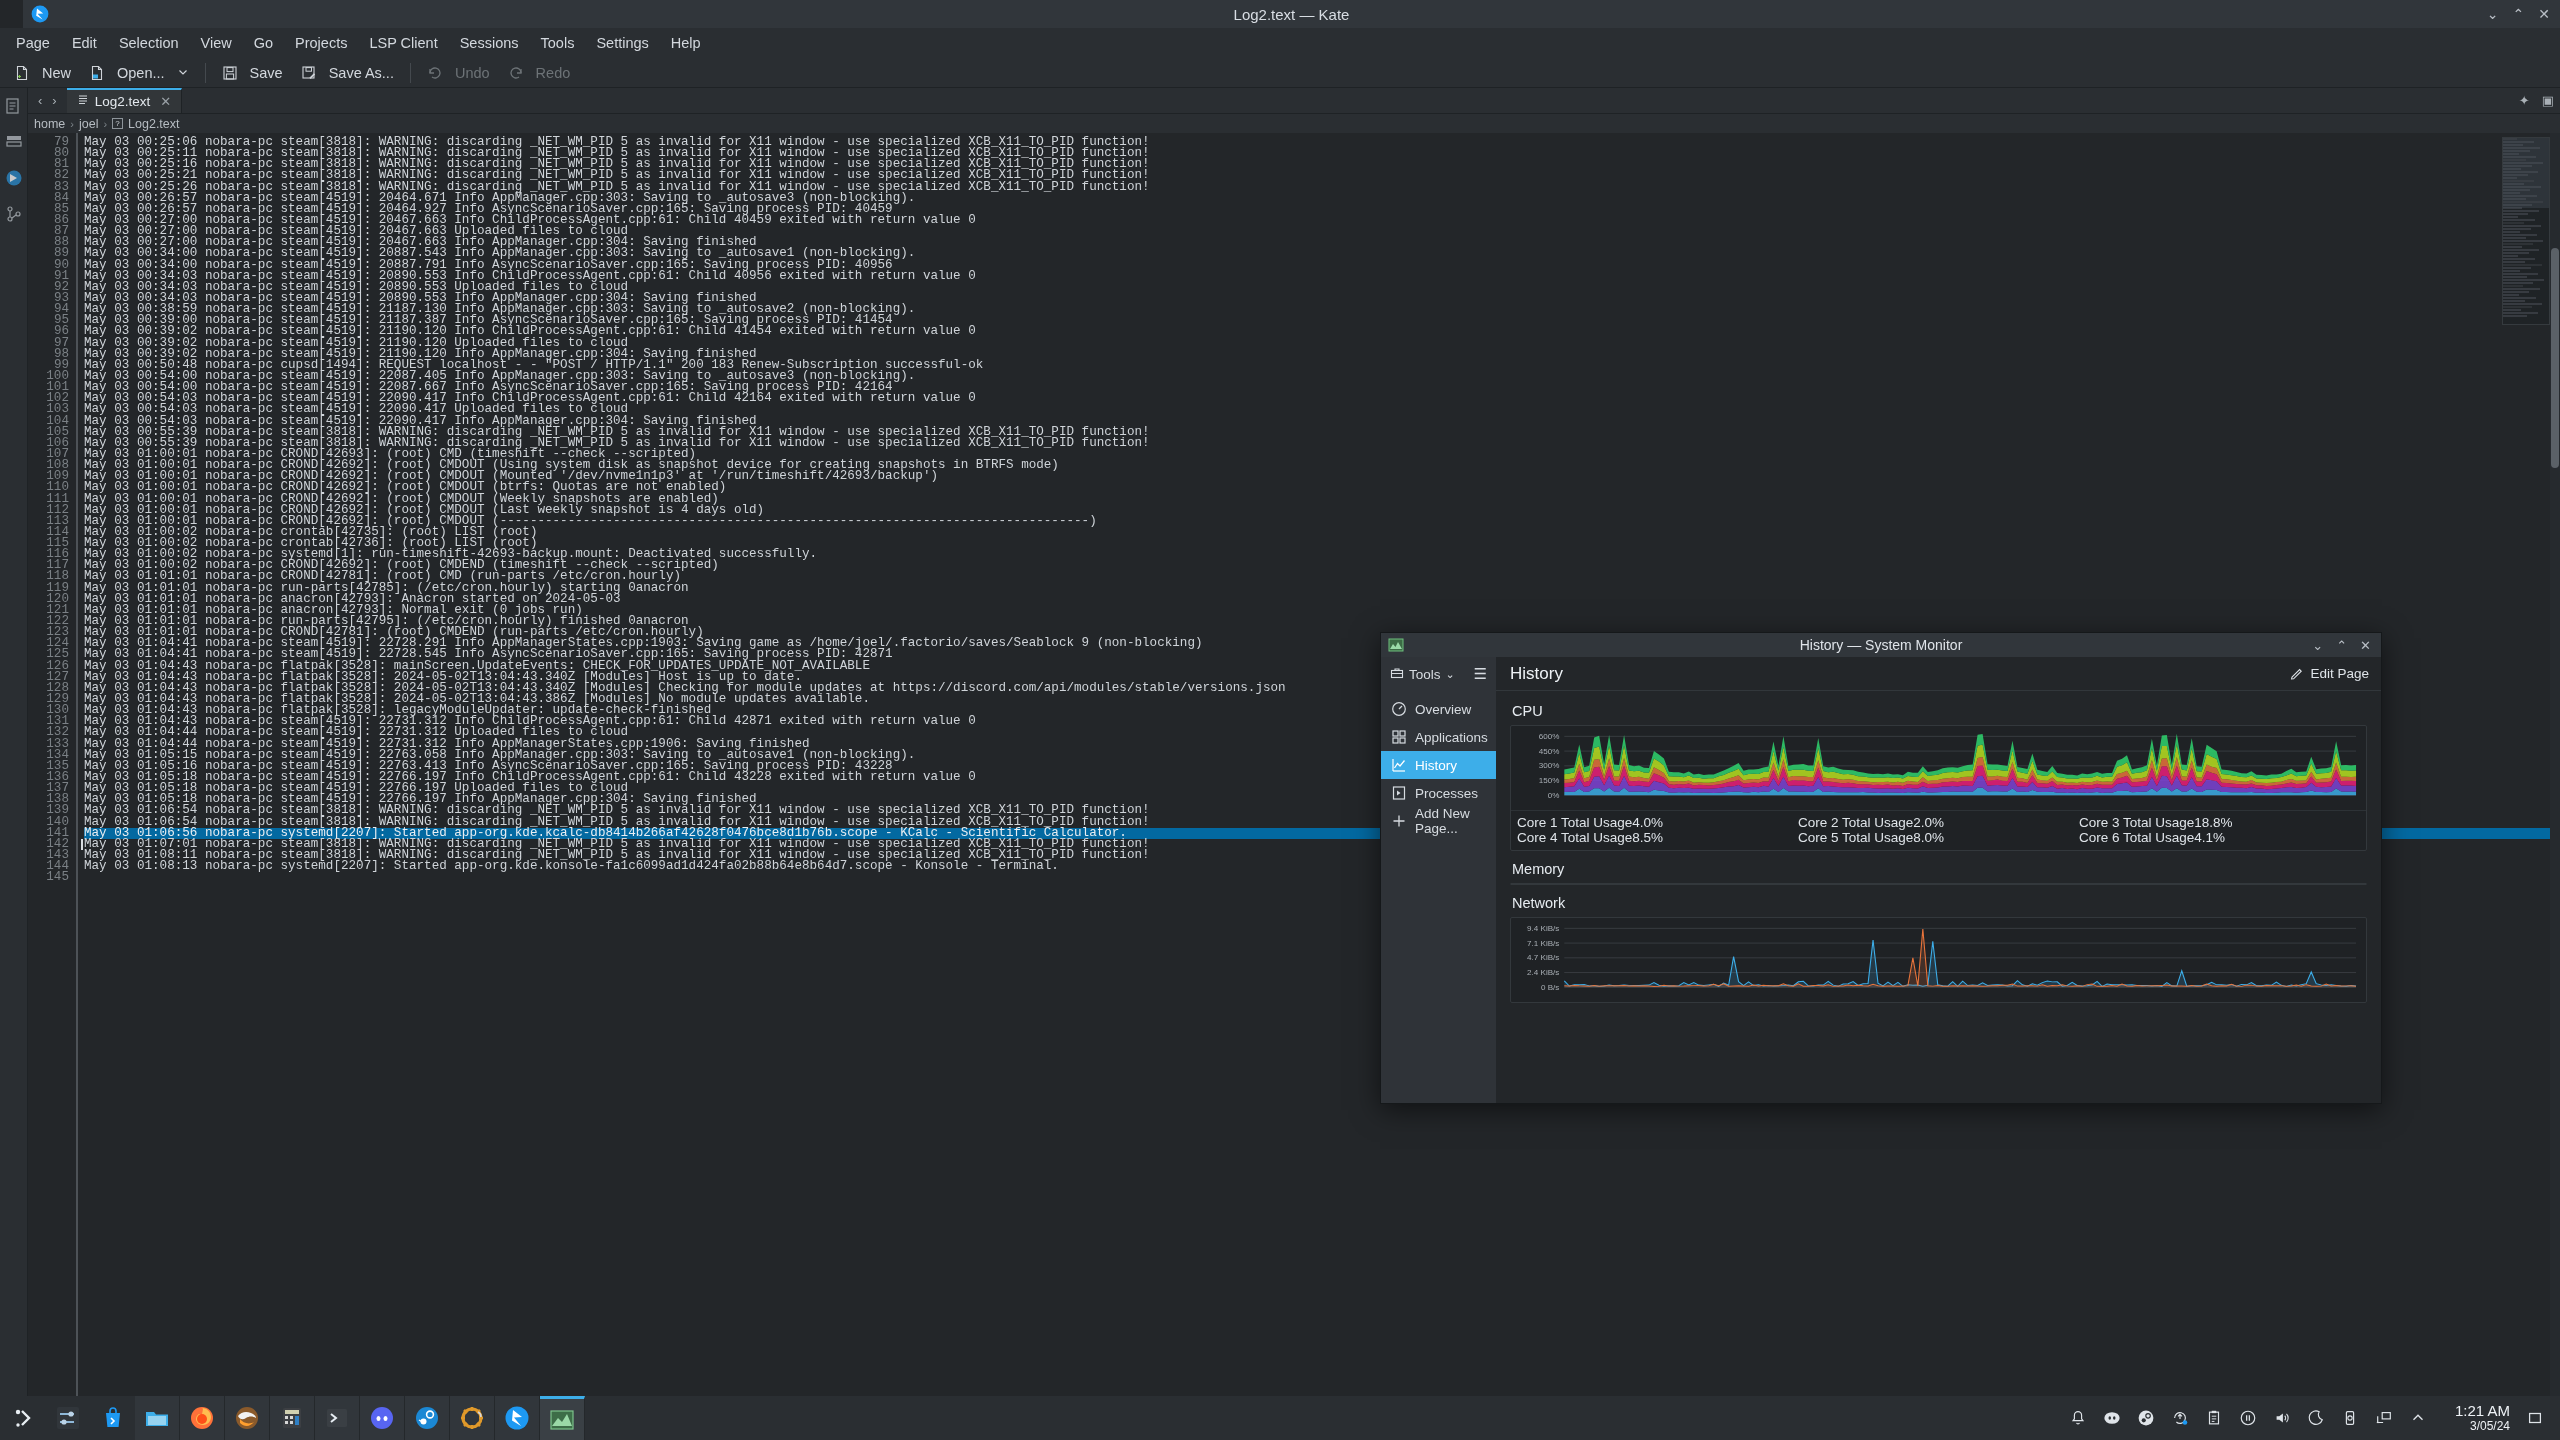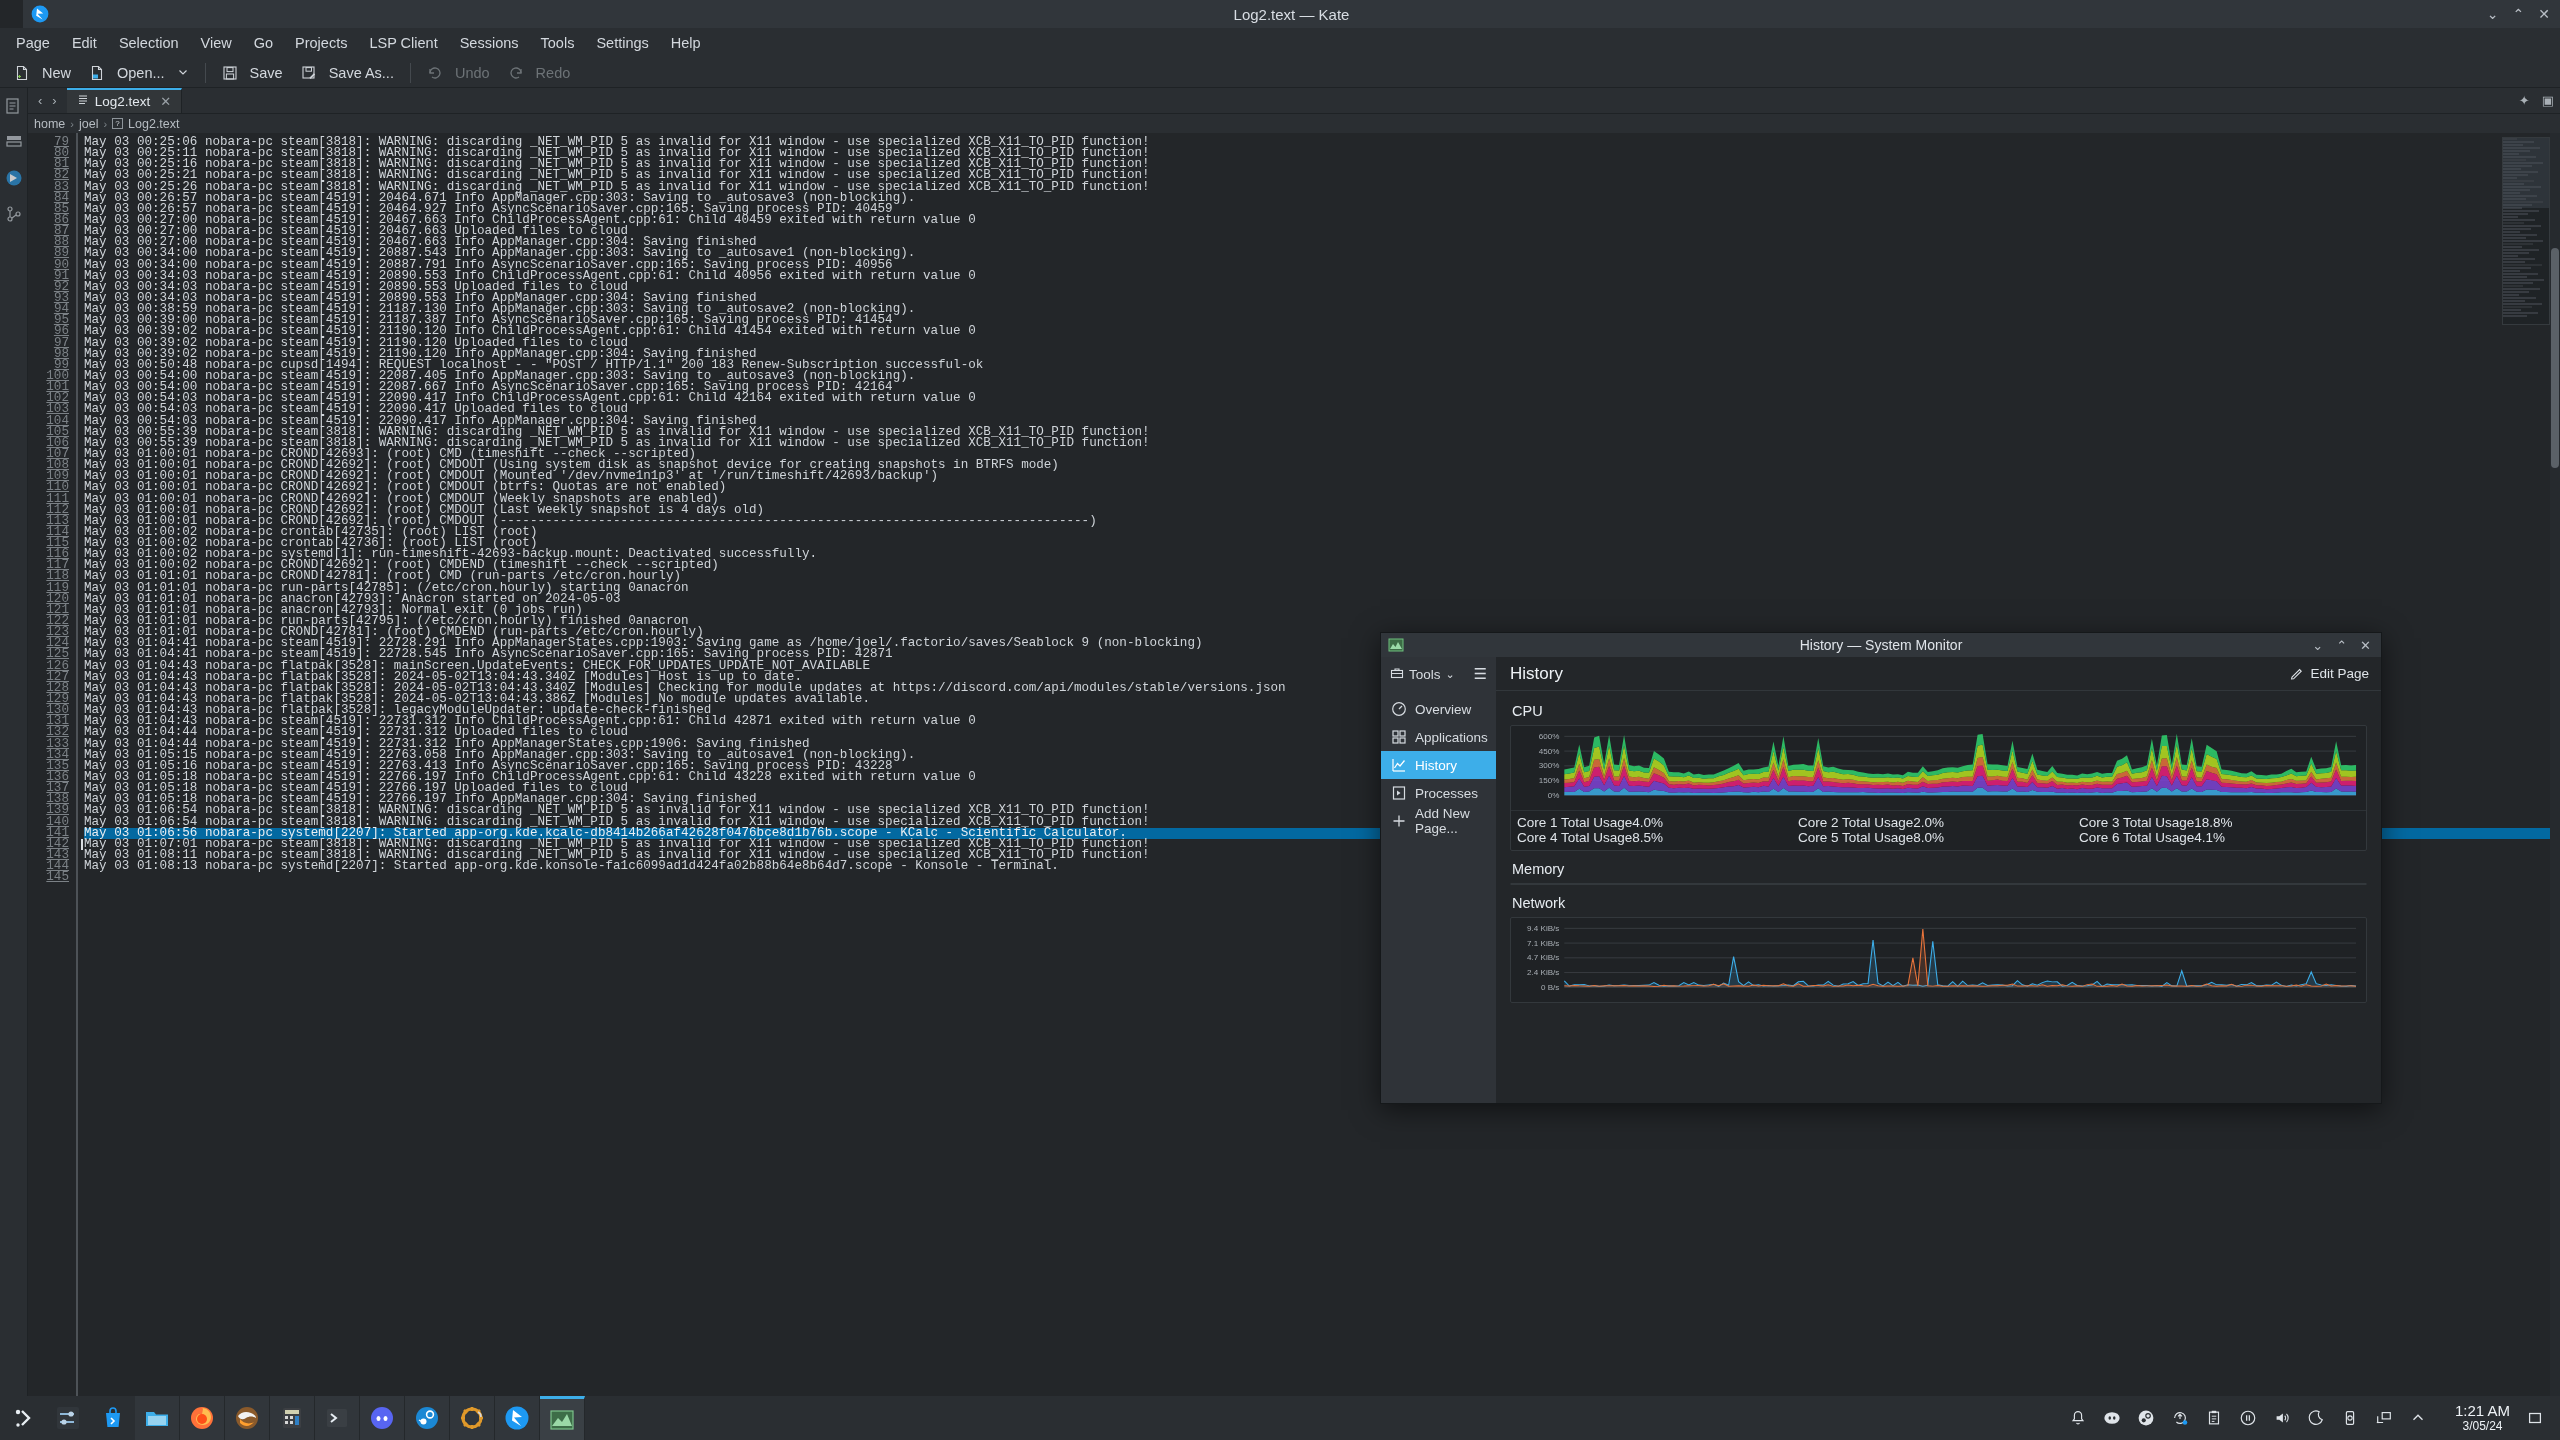--- a/index.html
+++ b/index.html
@@ -79,21 +79,20 @@
     display: inline-flex; align-items: center; justify-content: center; line-height: 1;
   }
 
   
   .editor-wrap { flex: 1 1 auto; display: flex; min-height: 0; position: relative; background: #232629; }
   .gutter {
     width: 50px; flex: 0 0 50px; background: #232629; color: #7b8186;
     font-family: "Liberation Mono", monospace; font-size: 12.6px; line-height: 11.15px;
     text-align: right; padding: 4px 7px 0 0; border-right: 2px solid #4d5257;
     user-select: none;
-    text-decoration: underline;
   }
   .gutter div { height: 11.15px; }
   .code {
     flex: 1 1 auto; overflow: hidden; color: #cfd4d9; white-space: pre;
     font-family: "Liberation Mono", monospace; font-size: 12.6px; line-height: 11.15px;
     padding: 4px 0 0 6px; position: relative;
   }
   .code .ln { height: 11.15px; }
   .code .ln.hl { background: #0369a1; color: #e8eef3; }
   .code .ln.cur { position: relative; }
@@ -862,21 +861,21 @@
           <rect x="8" y="4" width="9" height="7" fill="none" stroke="#dfe4e9" stroke-width="1.3"></rect>
           <path d="M3 8v7h6" fill="none" stroke="#dfe4e9" stroke-width="1.3"></path>
           <path d="M2 15h3" stroke="#dfe4e9" stroke-width="1.3"></path>
         </svg>
       </span>
       <span style="display: flex; align-items: center;">
         <svg viewBox="0 0 20 20" width="18" height="18">
           <path d="M5 12 L10 7 L15 12" fill="none" stroke="#dfe4e9" stroke-width="1.5"></path>
         </svg>
       </span>
-      <div style="display: flex; flex-direction: column; align-items: center; line-height: 1.12; font-size: 15px; color: rgb(238, 242, 246); margin-left: 12px;">
+      <div style="display: flex; flex-direction: column; align-items: flex-end; line-height: 1.12; font-size: 15px; color: rgb(238, 242, 246); margin-left: 12px;">
         <span>1:21 AM</span>
         <span style="font-size: 12px;">3/05/24</span>
       </div>
       <span style="display: flex; align-items: center;">
         <svg viewBox="0 0 20 20" width="18" height="18">
           <rect x="4" y="5" width="12" height="10" fill="none" stroke="#dfe4e9" stroke-width="1.4"></rect>
         </svg>
       </span>
     </div>
 </div>

